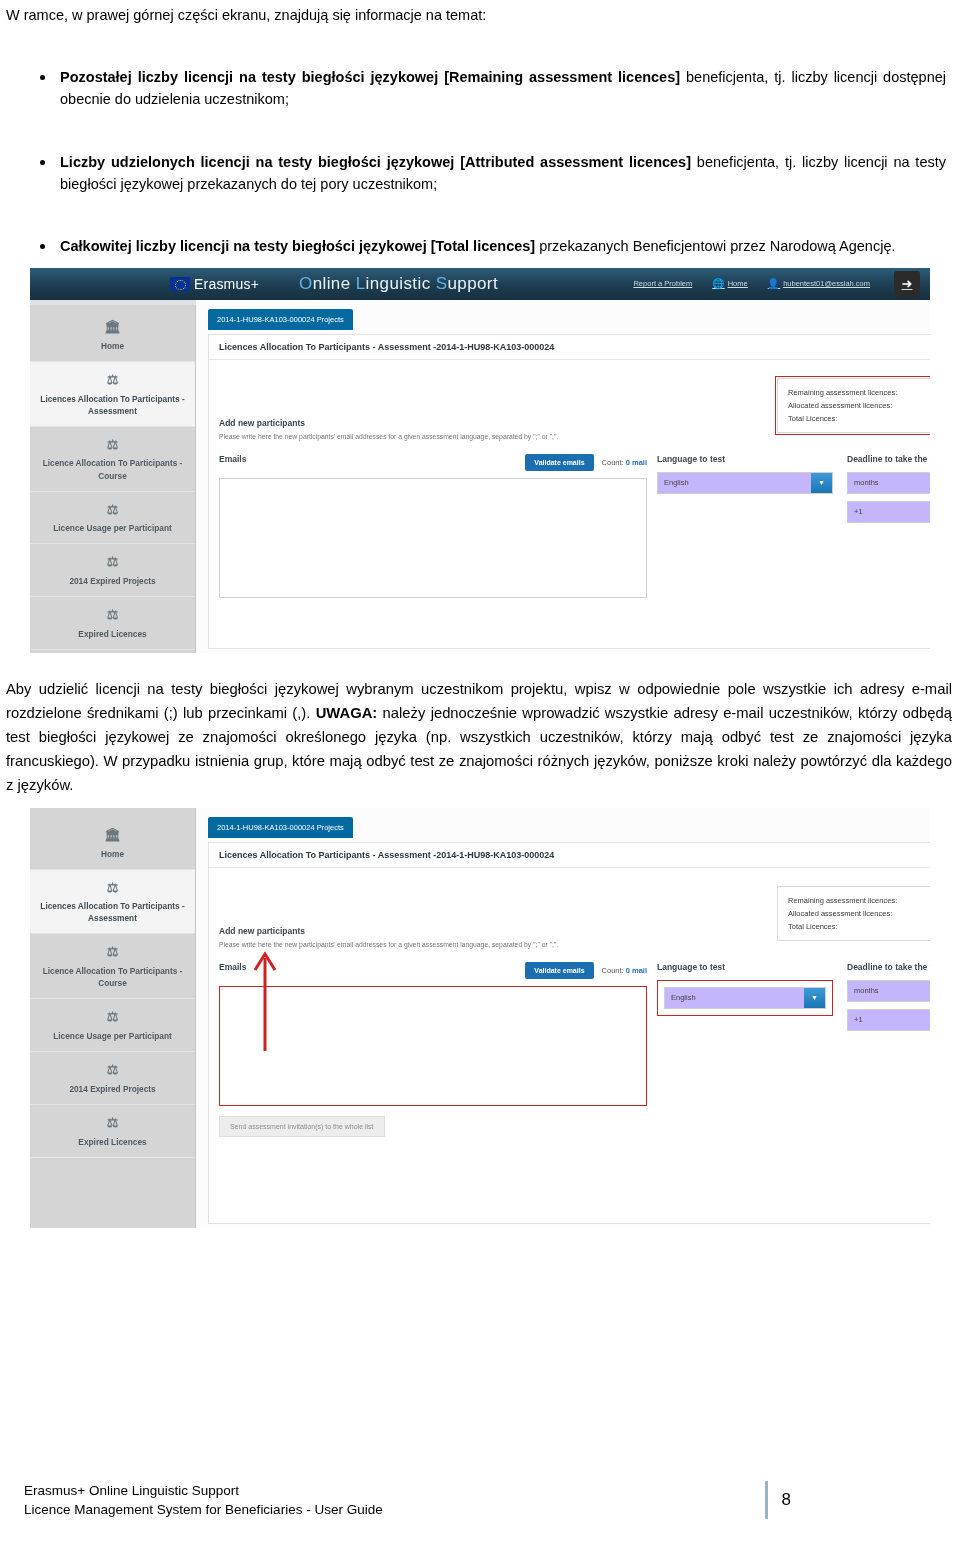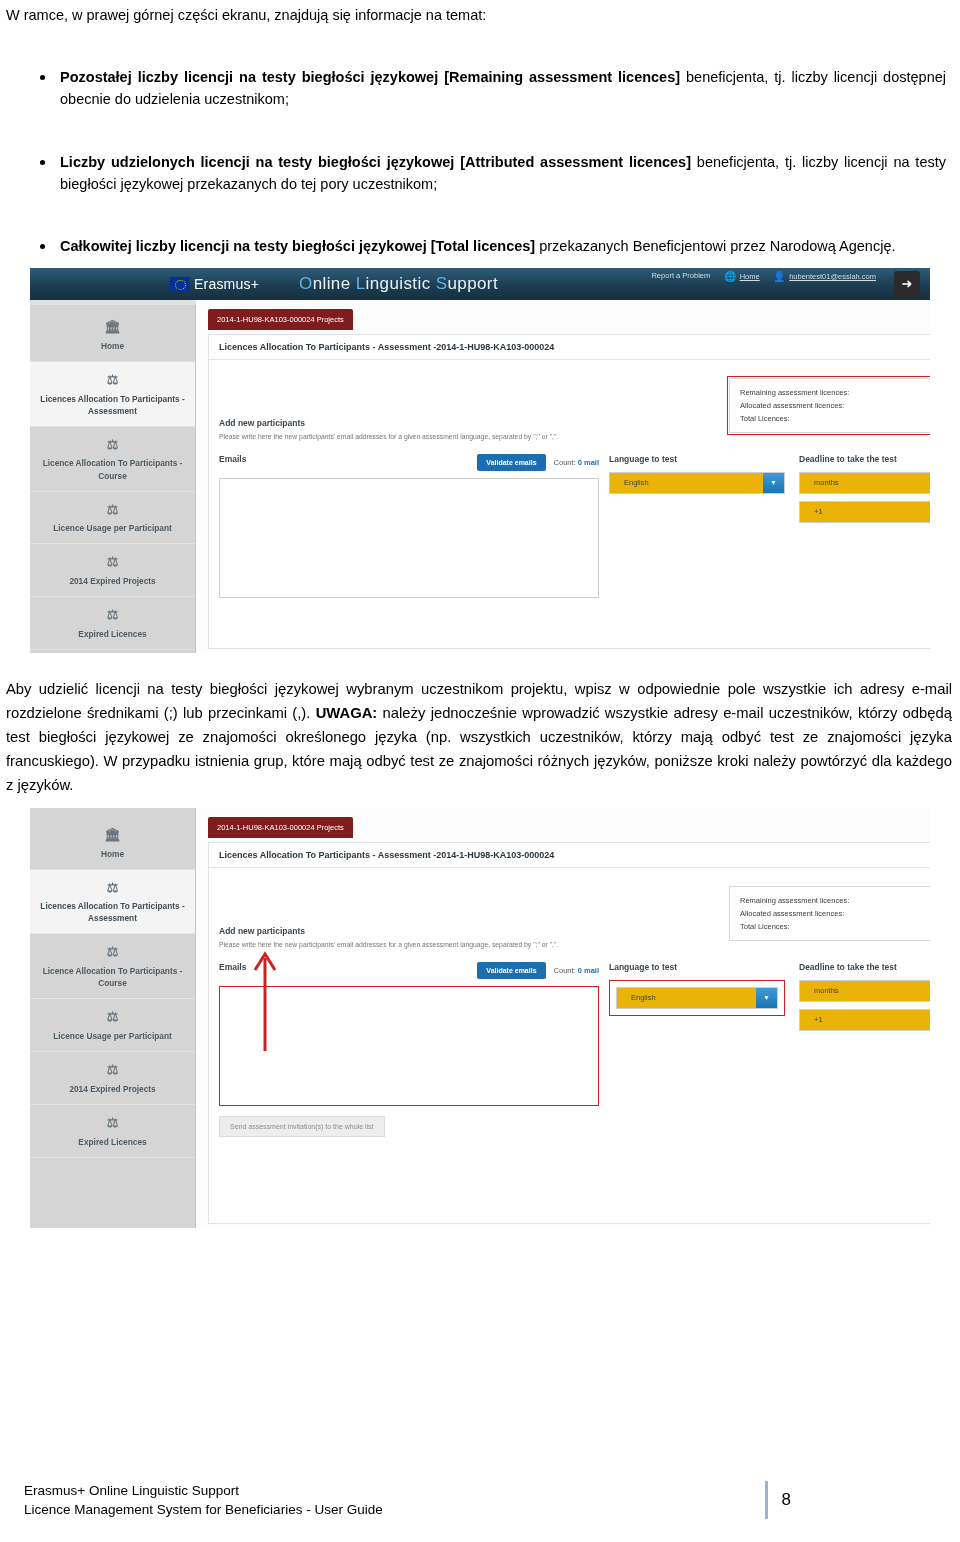--- a/index.html
+++ b/index.html
@@ -91,22 +91,22 @@
     content:"";
     position:absolute; left:5px; top:3px; width:9px; height:8px;
     border:1.5px dotted #ffcc00; border-radius:50%;
   }
   .brand-name { color:#fff; font-size:14px; letter-spacing:.2px; }
   .ols-title {
     color:#e9f1f6; font-size:17px; margin-left:40px; letter-spacing:.4px;
   }
   .ols-title .hl { color:#5fb4e5; }
   .nav-right {
-    margin-left:auto; display:flex; align-items:flex-start; gap:14px;
-    font-size:7.5px; color:#cfdde6;
+    margin-left:auto; display:flex; align-items:center; gap:20px;
+    font-size:7.5px; color:#cfdde6;text-decoration:underline;
   }
   .nav-link { color:#cfdde6; display:flex; align-items:center; gap:3px; }
   .nav-link u { text-decoration: underline; }
   .nav-ico { font-size:10px; }
   .logout-btn {
     width:26px;height:26px;background:#2b2b2b;border-radius:3px;
     display:flex;align-items:center;justify-content:center;
     color:#fff;font-size:13px; margin-left:4px;
   }
 
@@ -130,21 +130,21 @@
   .side-item.first { padding-top:14px; }
   .side-item .s-ico {
     display:block; font-size:13px; margin-bottom:3px; color:#6b7880;
   }
   .side-item.active { background:#f4f4f4; color:#3f4c54; }
 
   
   .content { flex:1; background:#fcfcfc; padding: 8px 12px 0 12px; position:relative; }
   .proj-tab {
     display:inline-block;
-    background:#7f1d1d; color:#fff;
+    background:#0369a1; color:#fff;
     font-size:7.5px; padding:6px 9px; border-radius:2px 2px 0 0;
   }
   .panel {
     border:1px solid #e2e2e2; background:#fff; margin-top:4px;
     height: calc(100% - 30px);
     position:relative;
   }
   .panel-head {
     border-bottom:1px solid #e6e6e6;
     padding:7px 10px; font-size:9px; font-weight:bold; color:#2c3840;
@@ -157,41 +157,41 @@
     padding:7px 10px;
   }
   .lic-box.highlight { outline:1.5px solid #cc2222; outline-offset:1px; }
   .lic-row { display:flex; justify-content:flex-start; font-size:7.5px;
              color:#3b3b3b; line-height:1.75; }
 
   .sec-title { font-size:8.5px; font-weight:bold; color:#3b4750; margin:48px 0 5px 0; }
   .sec-hint  { font-size:6.8px; color:#777; margin-bottom:14px; }
 
   .form-row { display:flex; gap:0; }
-  .col-emails { width: 380px; }
+  .col-emails { width: 428px; }
   .col-lang   { width: 186px; padding-left:10px; }
   .col-dead   { width: 200px; padding-left:14px; }
 
   .f-label { font-size:8.5px; font-weight:bold; color:#3b4750; margin-bottom:8px; }
   .emails-head { display:flex; align-items:center; }
   .btn-validate {
     background:#1b6fb0; color:#fff; font-size:7px; font-weight:bold;
     padding:5px 9px; border-radius:2px; margin-left:auto;
   }
   .count { font-size:7.5px; color:#555; margin-left:8px; }
   .count b { color:#1f6fb5; }
 
   .emails-area {
     height:120px; border:1px solid #cfcfcf; background:#fff; margin-top:6px;
   }
   .emails-area.redbox { border:1.6px solid #cc2222; }
 
   .select {
-    height:22px; border:1px solid #cfcfcf; background:#eab308;
-    display:flex; align-items:center; padding-left:14px;
+    height:22px; border:1px solid #cfcfcf; background:#c4b5fd;
+    display:flex; align-items:center; padding-left:6px;
     font-size:7.5px; color:#444; position:relative; margin-bottom:7px;
   }
   .select .caret {
     position:absolute; right:0; top:0; bottom:0; width:21px;
     background:linear-gradient(180deg,#3d9bd6,#1a74b5);
     color:#fff; font-size:8px;
     display:flex; align-items:center; justify-content:center;
   }
   .sel-wrap.redbox { border:1.6px solid #cc2222; padding:6px; }
 

